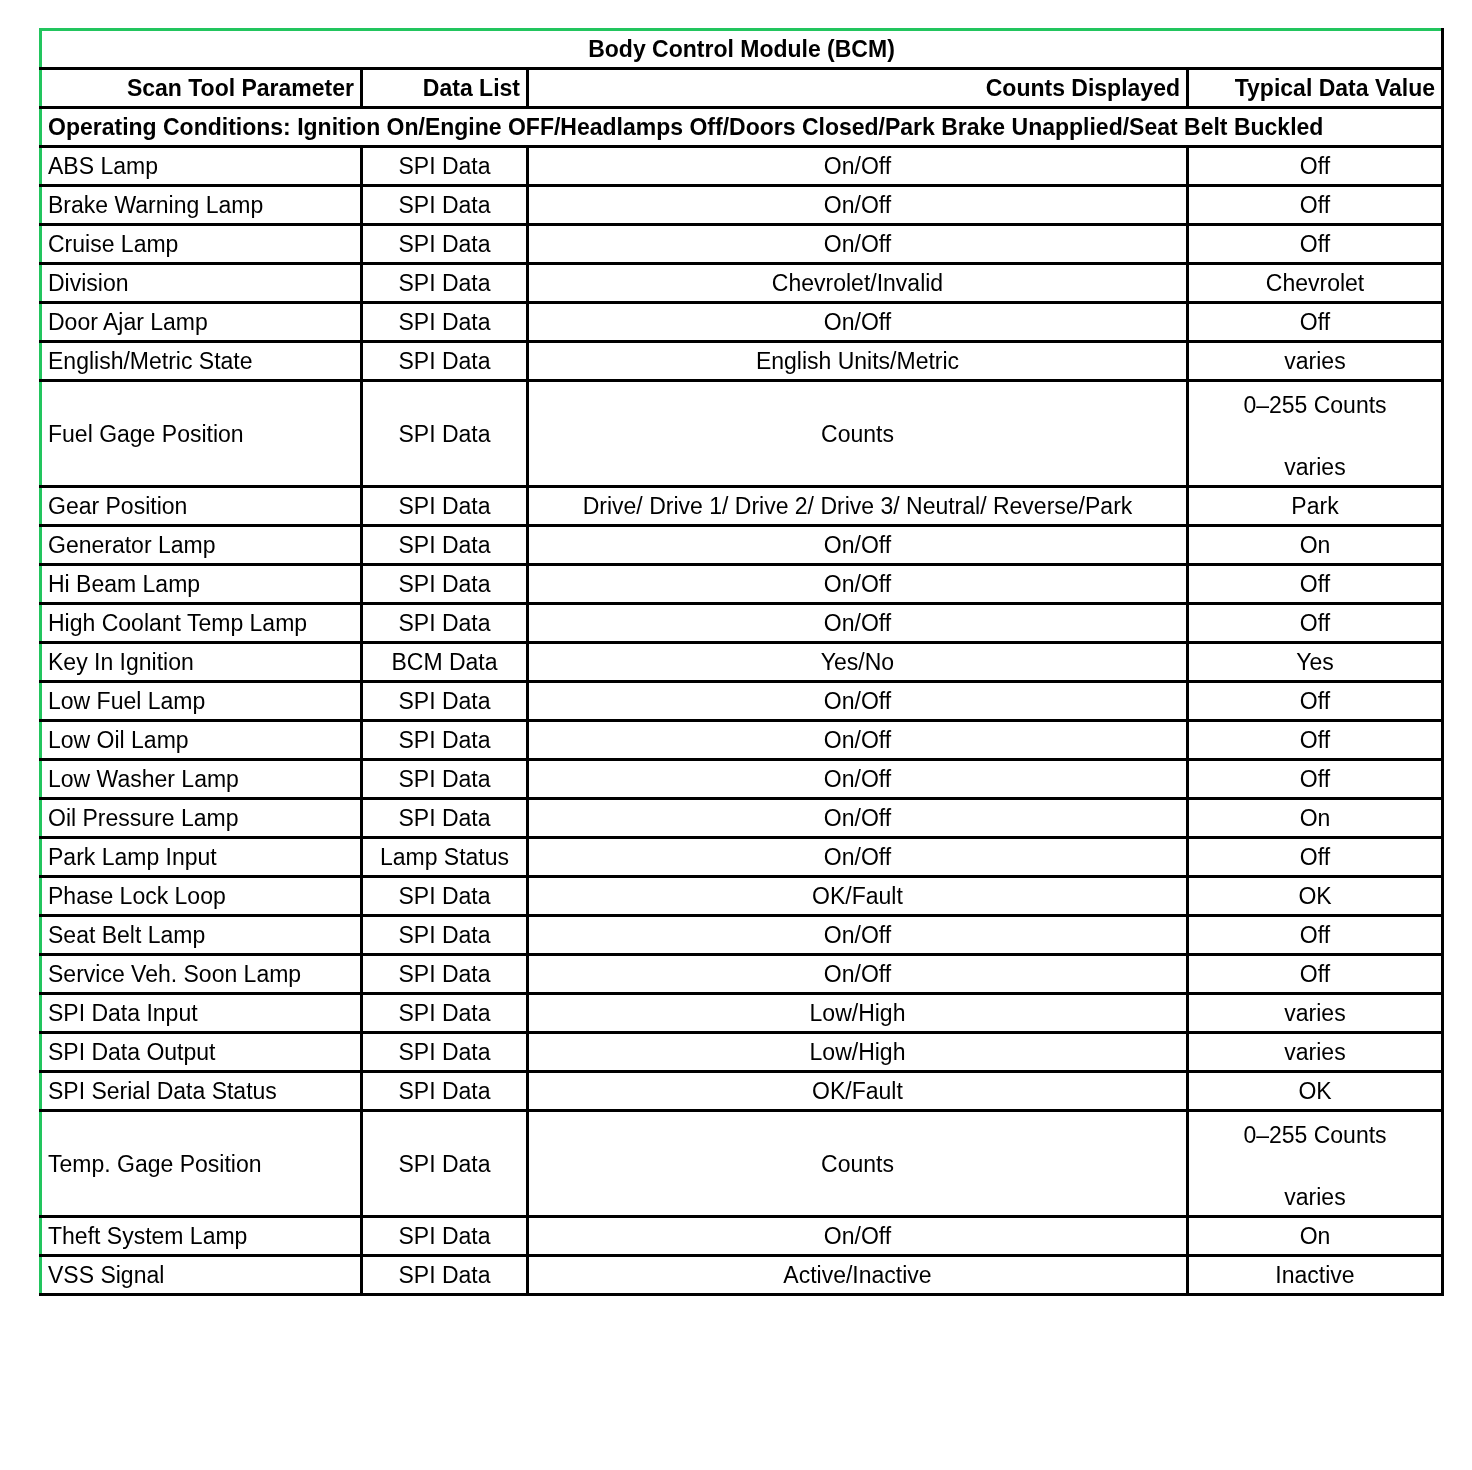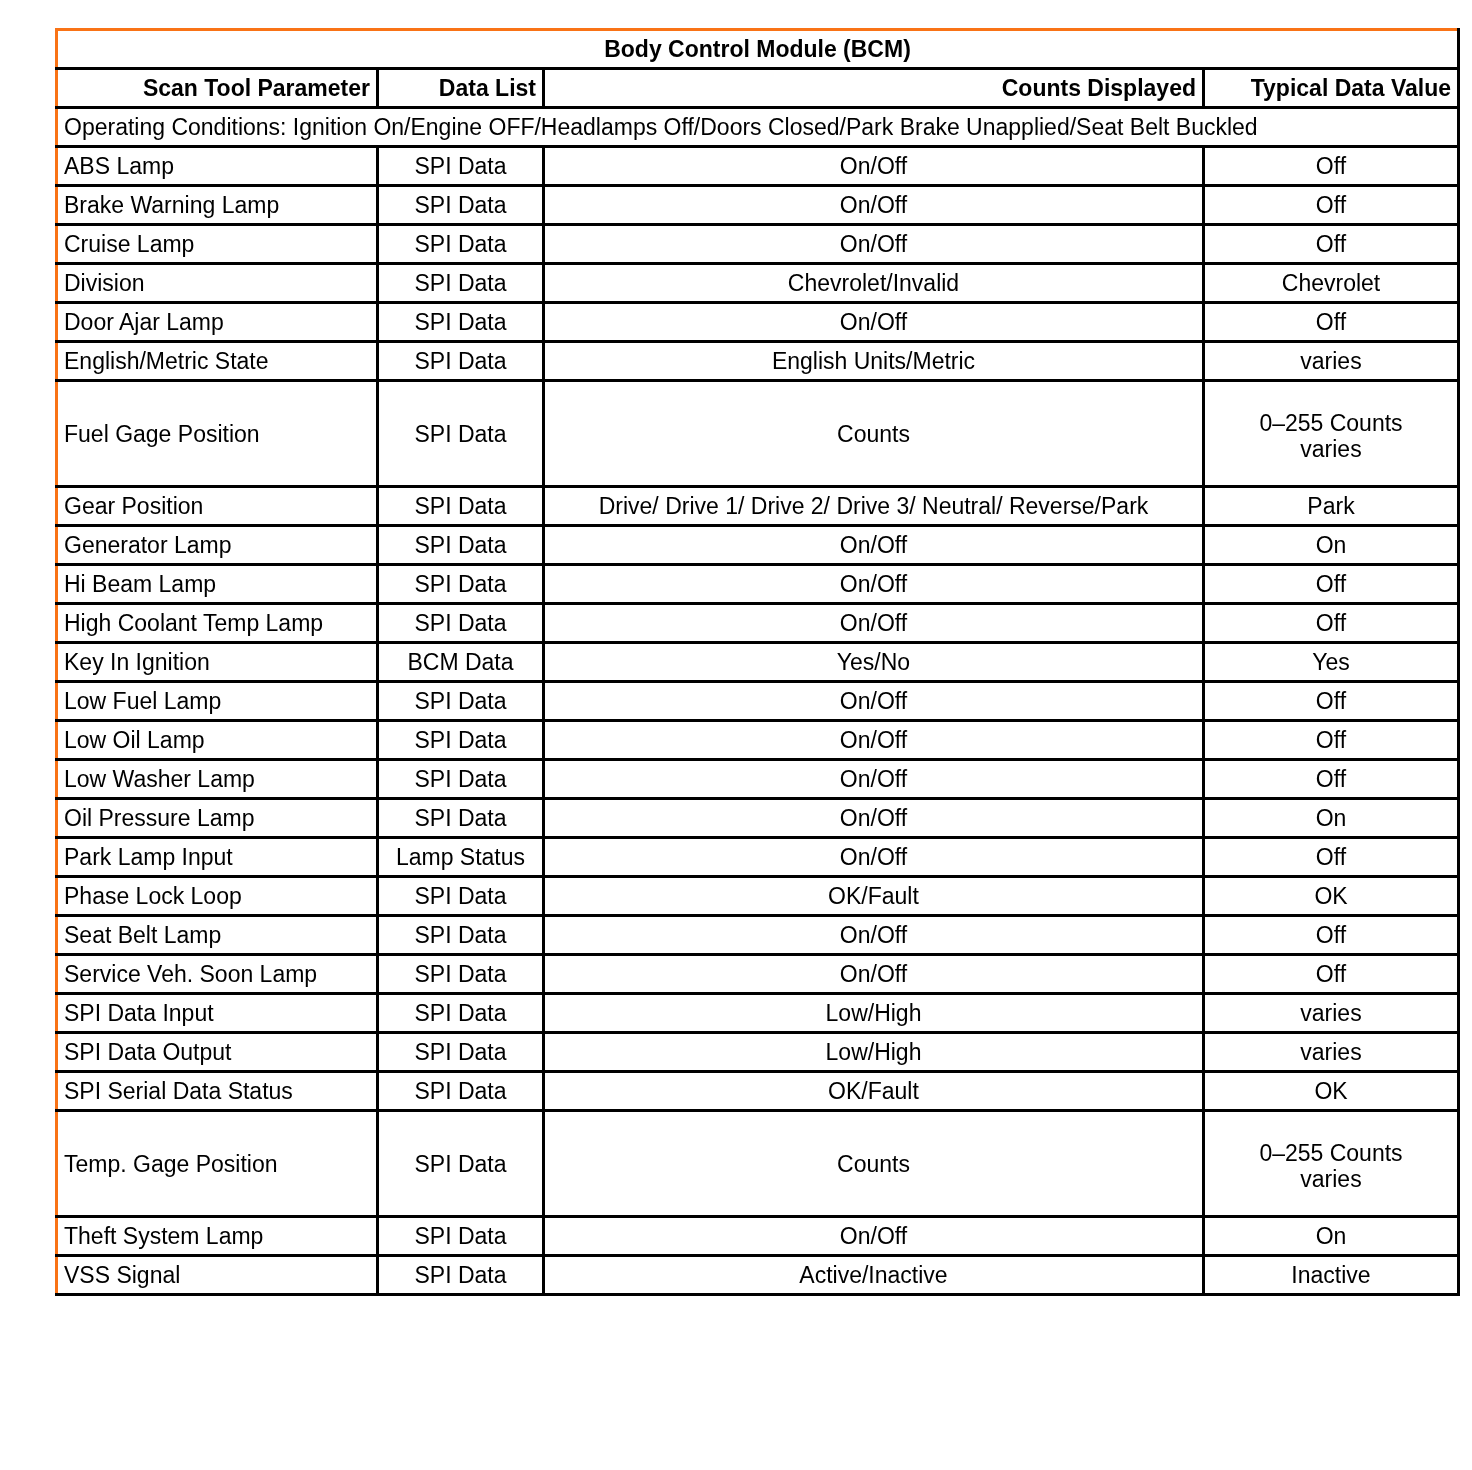--- a/index.html
+++ b/index.html
@@ -1,37 +1,37 @@
 <!DOCTYPE html>
 <html><head>
 <meta charset="utf-8">
 <style>
   html, body { margin: 0; padding: 0; background: #ffffff; }
   body { width: 1472px; height: 1470px; position: relative; overflow: hidden;
          font-family: "Liberation Sans", sans-serif; color: #000; }
   table.bcm {
-    position: absolute; left: 55px; top: 28px;
+    position: absolute; left: 39px; top: 28px;
     width: 1402px; border-collapse: collapse;
-    border: 3px solid #f97316; table-layout: fixed;
+    border: 3px solid #22c55e; table-layout: fixed;
   }
   table.bcm td {
     border-top: 2px solid #000; border-left: 2px solid #000;
     border-right: 3px solid #000; border-bottom: 3px solid #000;
     font-size: 23px; line-height: 26px; padding: 0 6px;
     height: 36px; vertical-align: middle; white-space: nowrap;
   }
   col.c1 { width: 321px; } col.c2 { width: 166px; }
   col.c3 { width: 660px; } col.c4 { width: 255px; }
   .title td { height: 38px; text-align: center; font-weight: bold; }
   .hdr td { height: 35px; text-align: right; font-weight: bold; }
-  .cond td { height: 36px; font-weight: normal; padding-left: 6px; padding-right: 2px; margin-left: 22px; }
+  .cond td { height: 36px; font-weight: bold; padding-left: 6px; padding-right: 2px; margin-left: 22px; }
   td.param { text-align: left; }
   td.ctr { text-align: center; }
   tr.tall td { height: 103px; }
-  .twoline { display: flex; flex-direction: column; justify-content: center;
+  .twoline { display: flex; flex-direction: column; justify-content: space-between;
              align-items: center; height: 88px; padding-top: 4px; }
 </style>
 </head>
 <body>
 
 <table class="bcm">
   <colgroup>
       <col class="c1">
       <col class="c2">
       <col class="c3">

